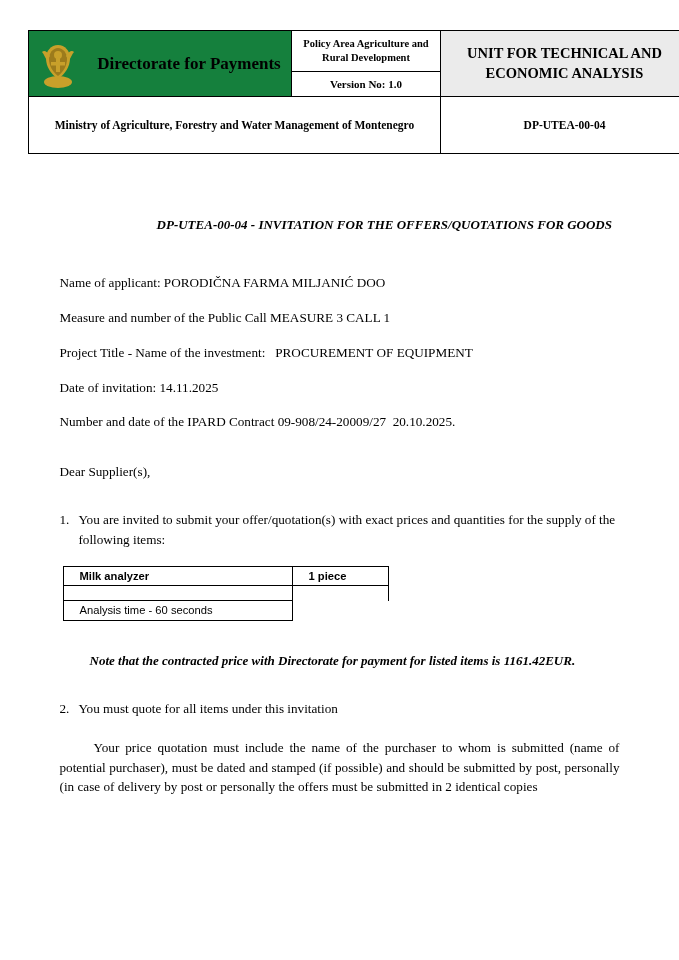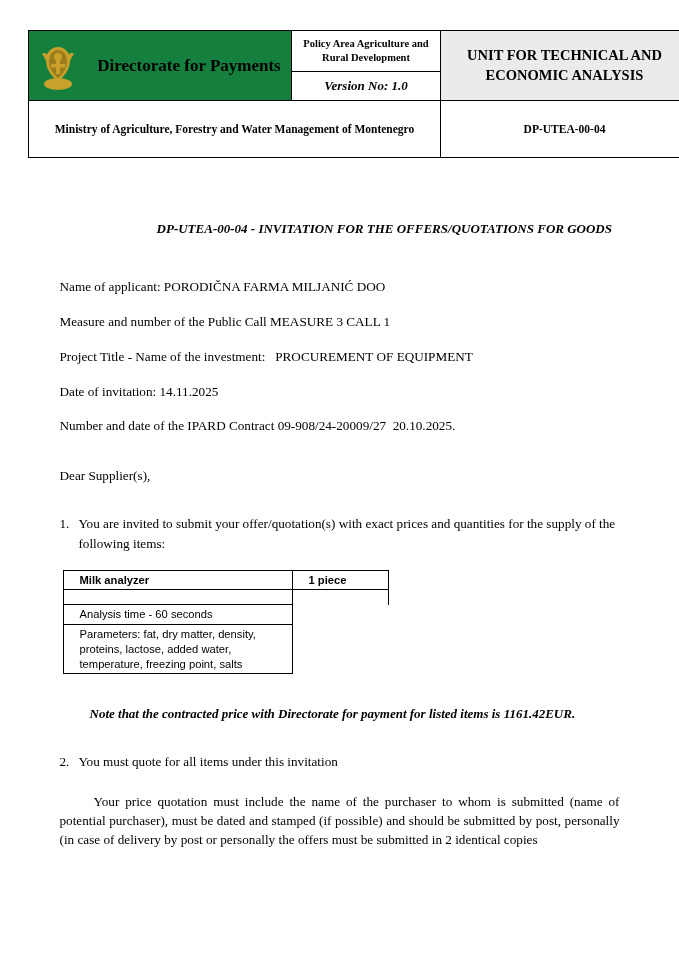--- a/index.html
+++ b/index.html
@@ -63,23 +63,22 @@
     text-align: center;
     font-weight: bold;
     font-size: 10.5px;
     line-height: 1.35;
     padding: 6px 4px !important;
   }
   .hdr-version-cell {
     width: 140px;
     text-align: center;
     font-weight: bold;
-    font-size: 13px;
+    font-size: 11px;
     padding: 6px 4px !important;
-    font-style: italic;
   }
   .hdr-unit-cell {
     width: 235px;
     text-align: center;
     font-weight: bold;
     font-size: 14.5px;
     line-height: 1.35;
     background: #ebebeb;
     padding: 8px 6px !important;
   }
@@ -253,24 +252,20 @@
         <td class="item-qty">1 piece</td>
       </tr>
       <tr class="gap-row">
         <td></td>
         <td class="blank-cell"></td>
       </tr>
       <tr>
         <td class="spec-cell">Analysis time - 60 seconds</td>
         <td class="blank-cell"></td>
       </tr>
-      <tr>
-        <td class="spec-cell">Parameters: fat, dry matter, density, proteins, lactose, added water, temperature, freezing point, salts</td>
-        <td class="blank-cell"></td>
-      </tr>
     </tbody>
       </table>
 
     <div class="note">Note that the contracted price with Directorate for payment for listed items is 1161.42EUR.</div>
 
     <div class="numbered">
       <span class="num">2.</span>
       <span class="txt">You must quote for all items under this invitation</span>
     </div>
 

